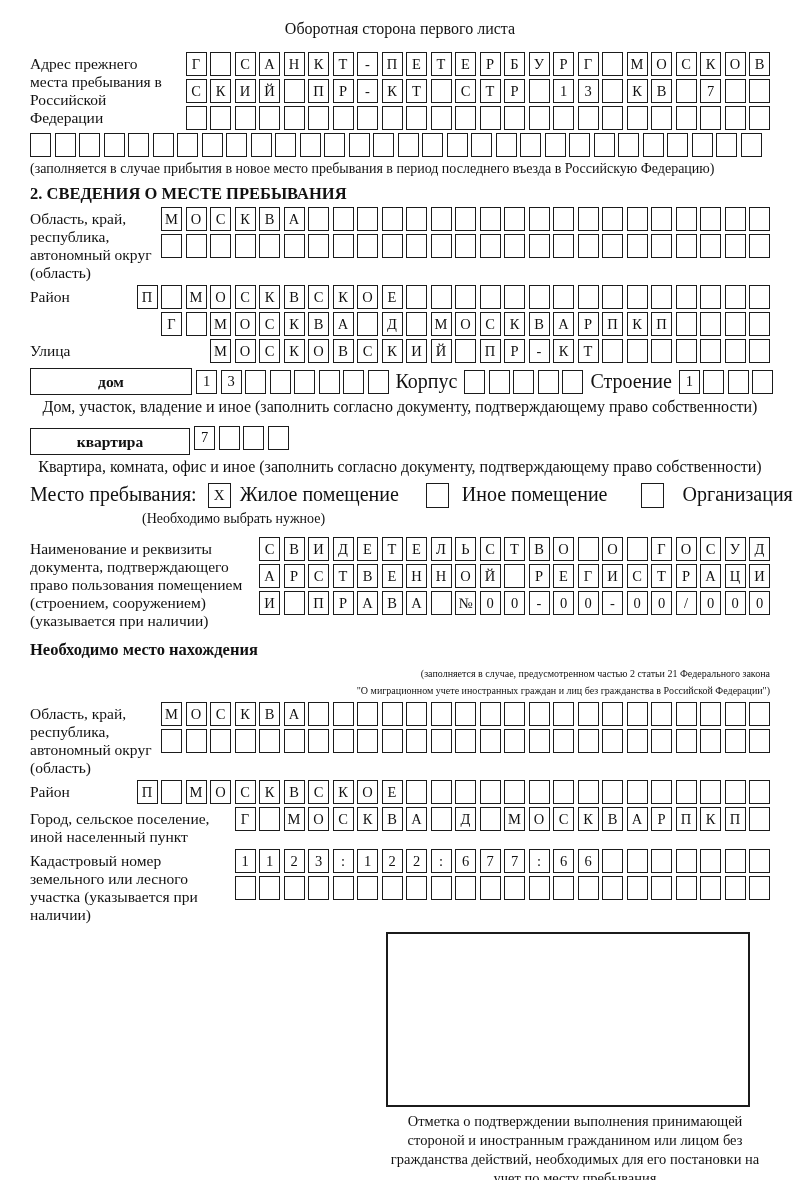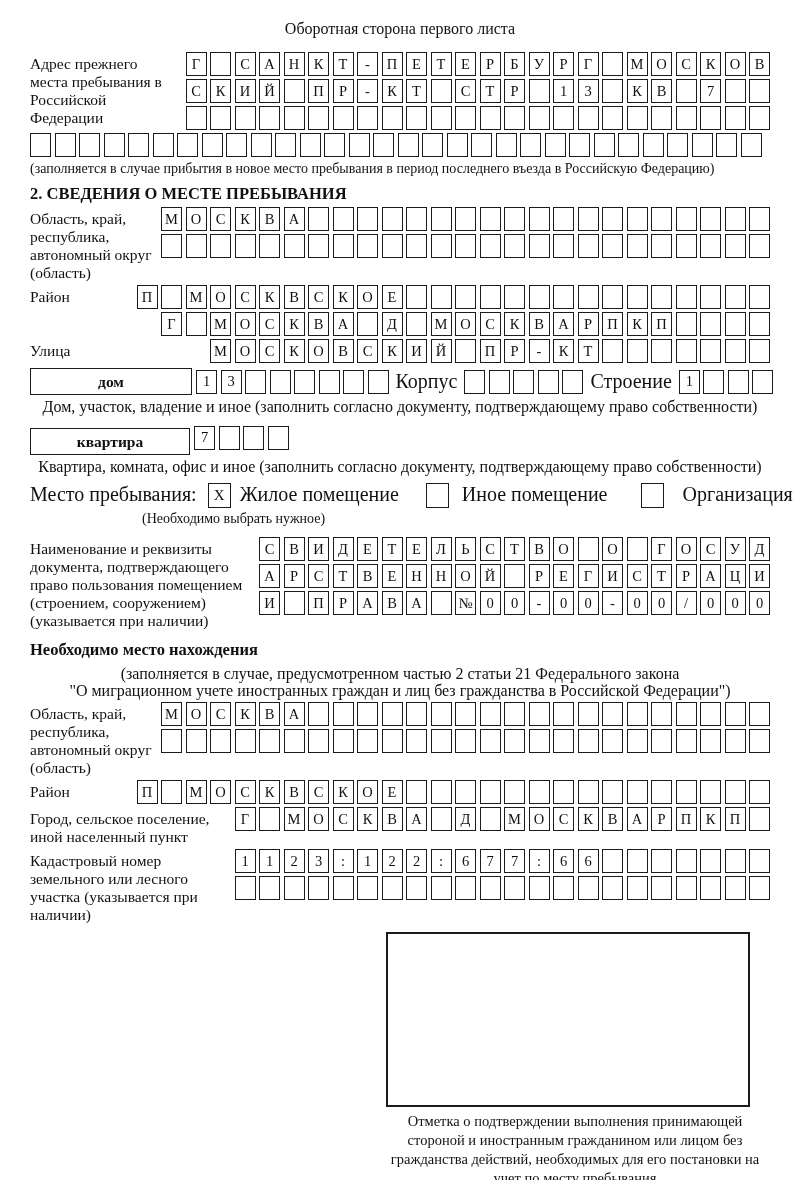--- a/index.html
+++ b/index.html
@@ -32,21 +32,21 @@
   }
   .house-row,.apt-row{display:flex;align-items:center;margin-top:5px;gap:4px;}
   .inline-label{font-size:20px;padding:0 3px;flex:0 0 auto;}
   .stay-row{display:flex;margin-top:8px;}
   .checkbox{
     width:23px;height:25px;border:1.6px solid #1b1b1b;box-sizing:border-box;
     display:inline-flex;align-items:center;justify-content:center;
     font-size:15px;flex:0 0 auto;
   }
   .stay-note{font-size:14px;margin-top:3px;margin-left:112px;}
-  .center-note{font-size:16px;line-height:17px;text-align:center;}
+  .center-note{font-size:10px;line-height:17px;text-align:right;}
   .stamp-wrap{width:378px;margin-left:356px;margin-top:8px;}
   .stamp-box{width:364px;height:175px;border:2px solid #1b1b1b;box-sizing:border-box;}
   .stamp-caption{font-size:14.5px;line-height:19px;text-align:center;margin-top:5px;width:378px;}
   .mt6{margin-top:10px;}
 </style>
 </head>
 <body>
 
 <div class="page">
 

